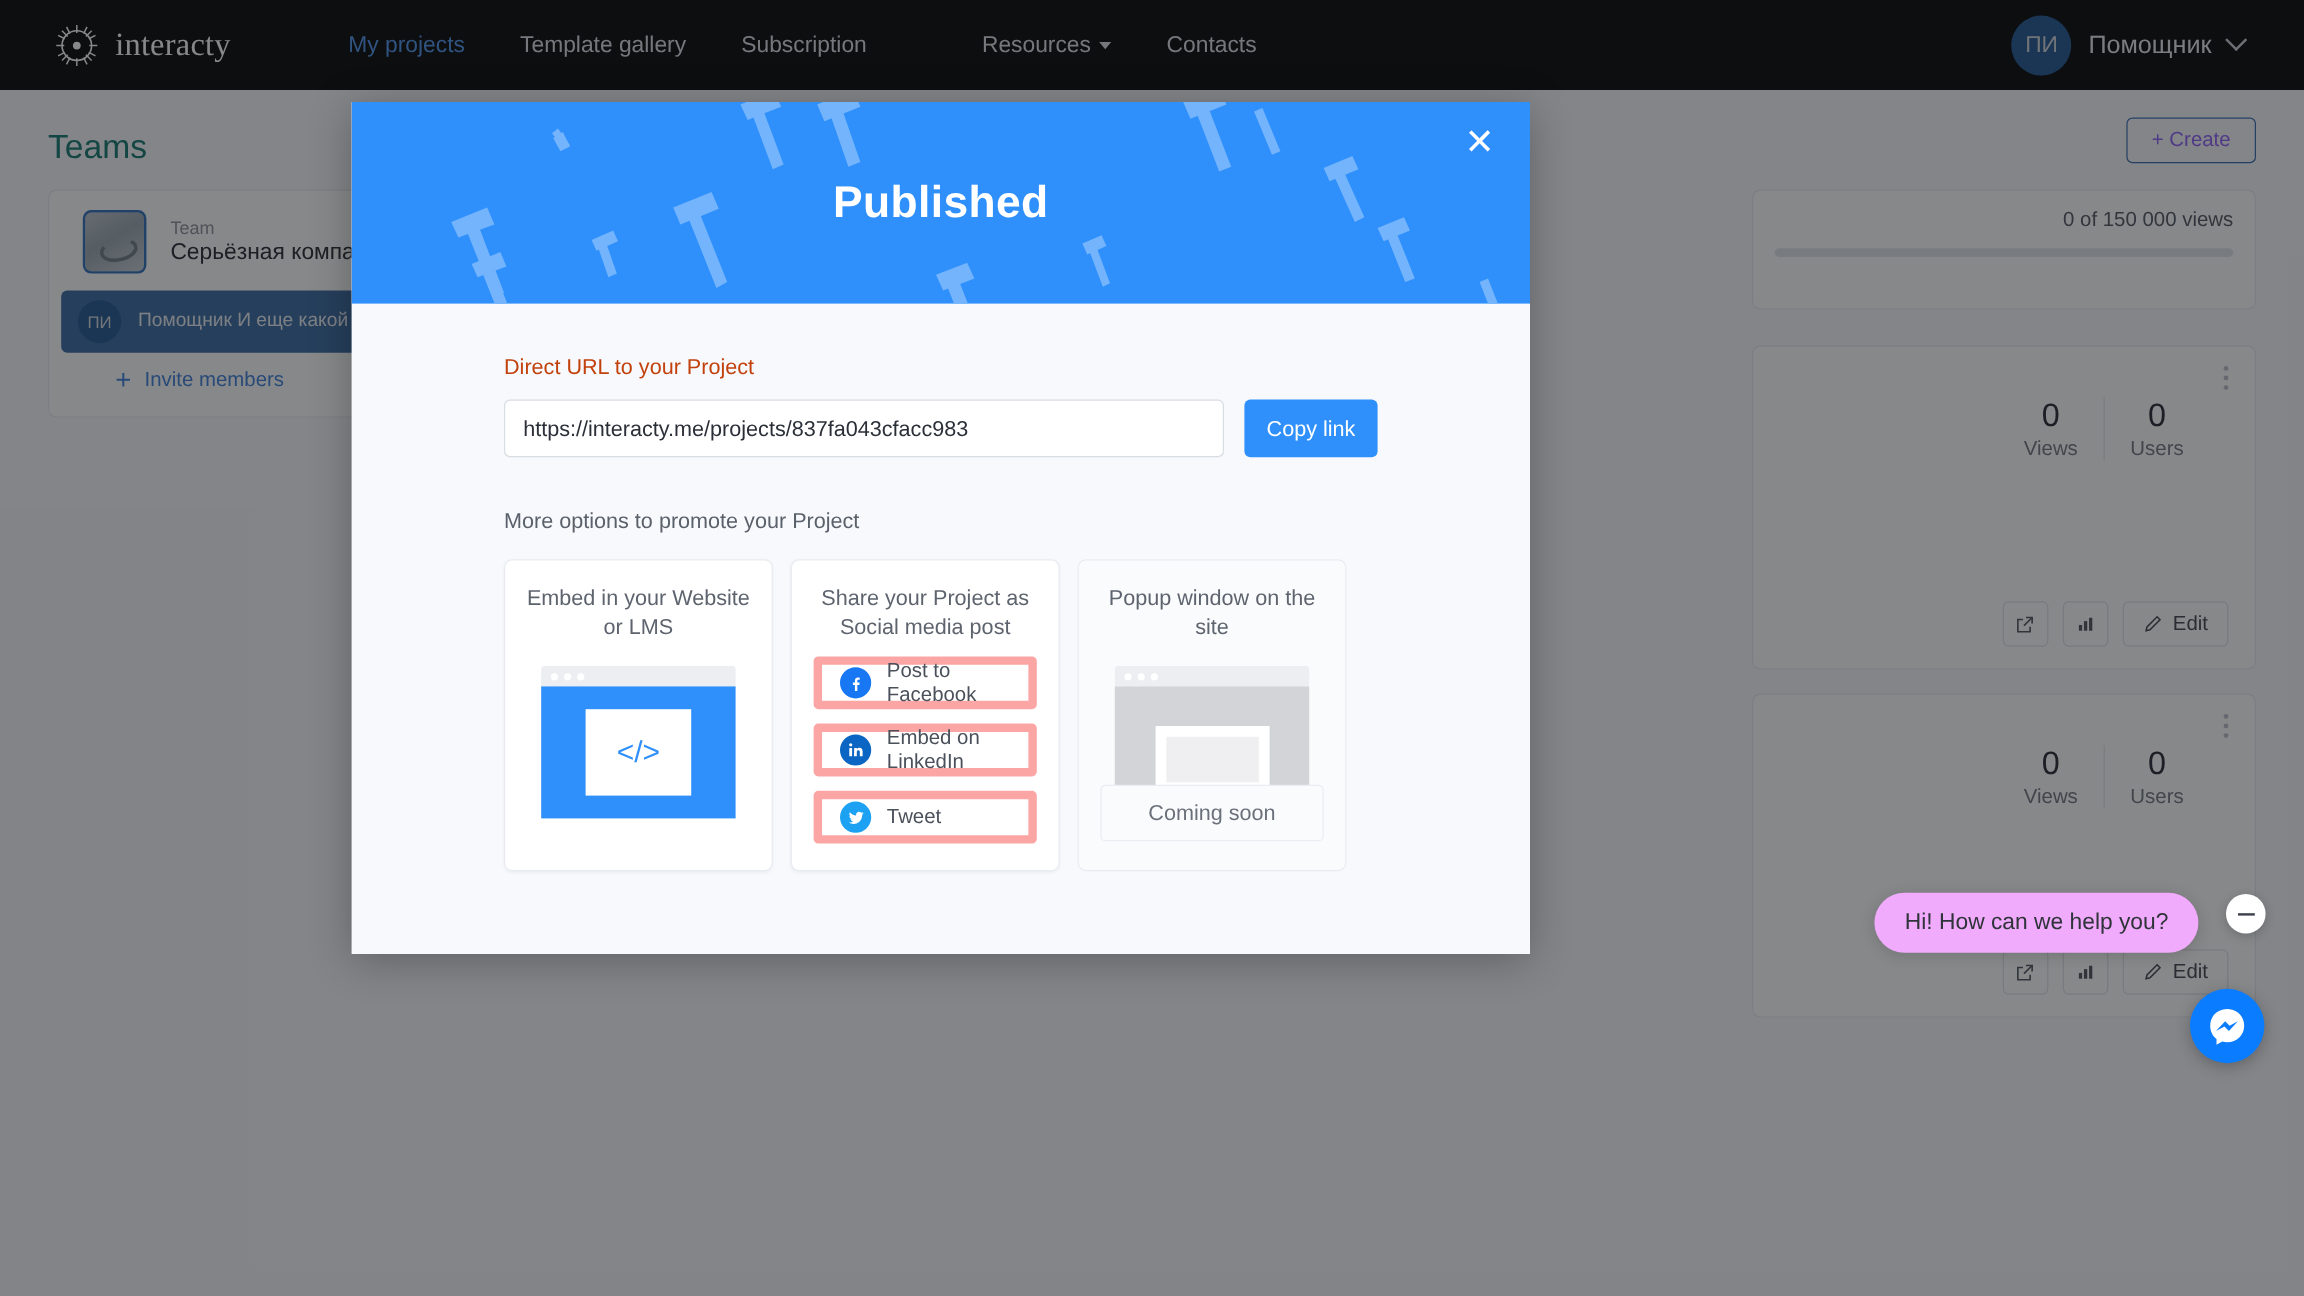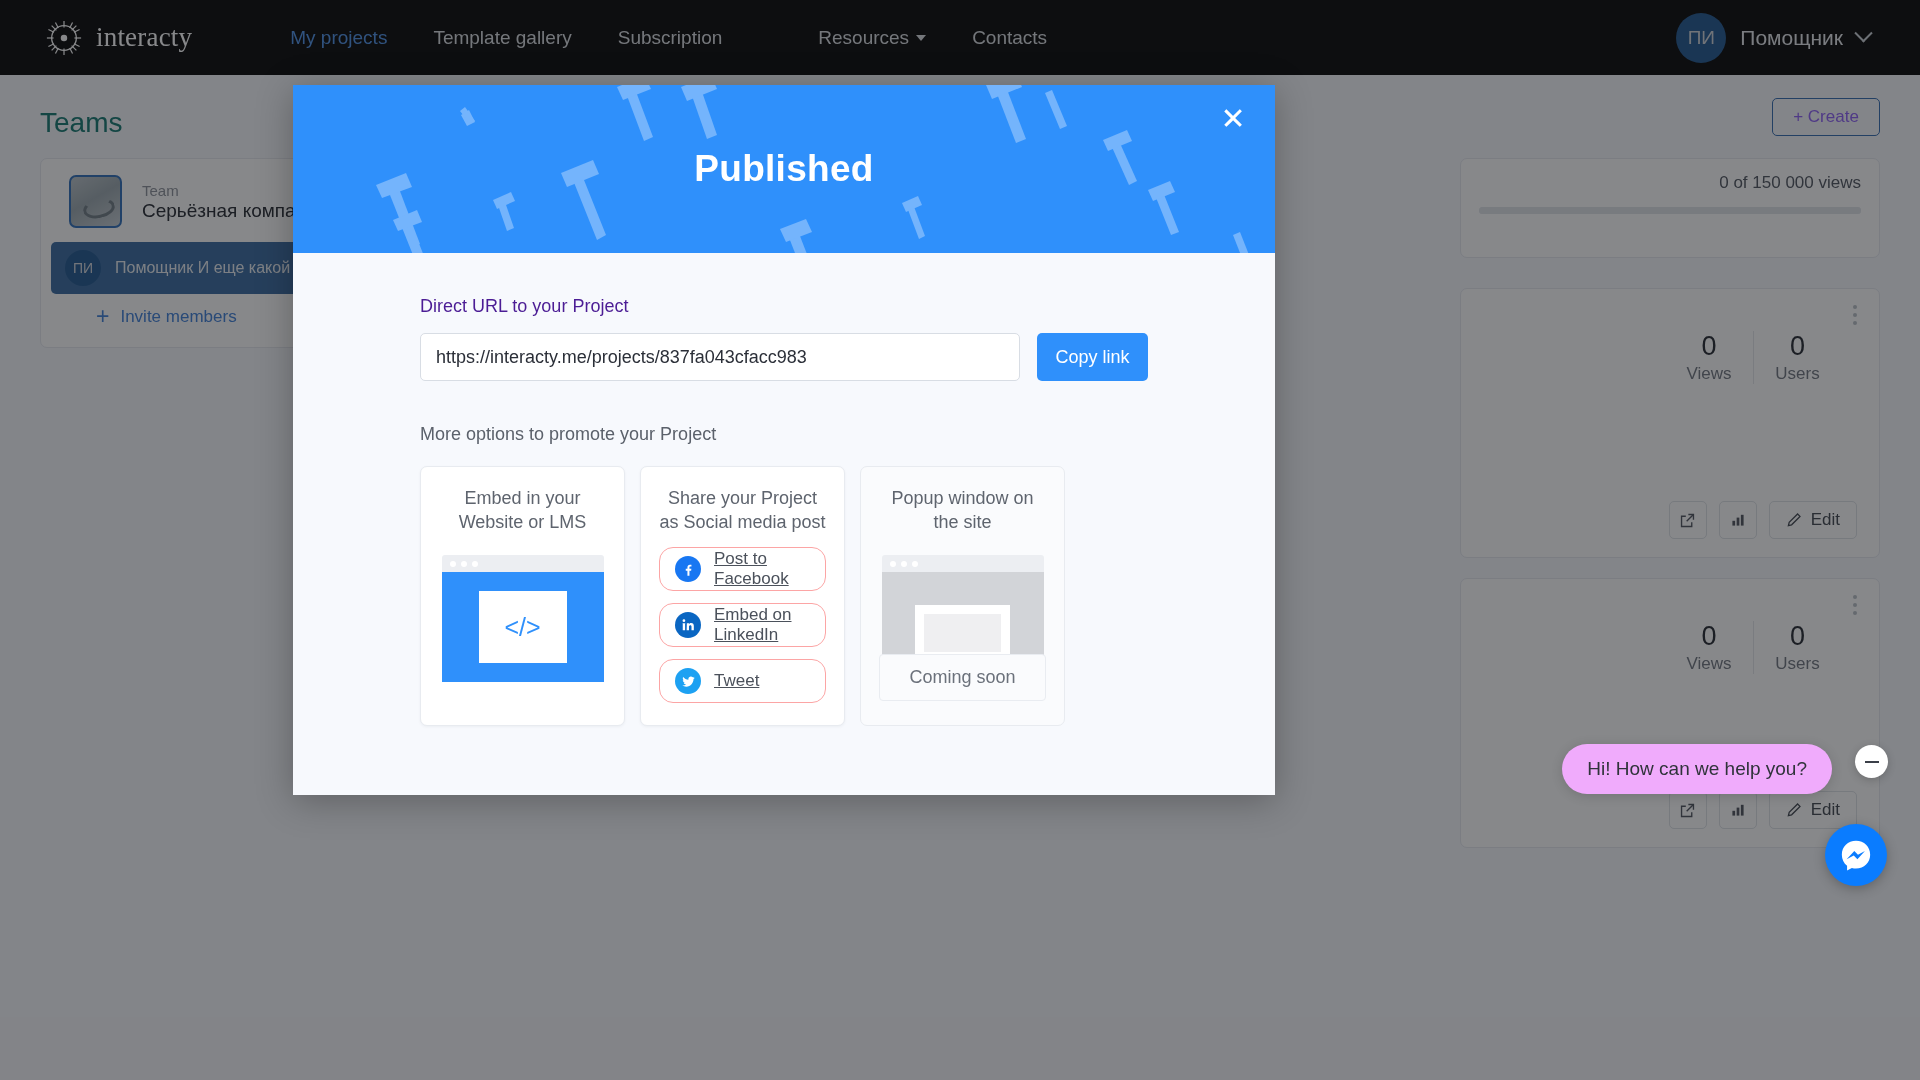--- a/index.html
+++ b/index.html
@@ -136,54 +136,54 @@
     position: relative; z-index: 2; text-align: center; color: #fff;
     font-size: 37px; font-weight: bold; padding-top: 63px; letter-spacing: .3px;
   }
   .close-x {
     position: absolute; right: 22px; top: 14px; z-index: 3;
     width: 40px; height: 40px; display: flex; align-items: center; justify-content: center;
     color: #fff; font-size: 30px; line-height: 1; cursor: pointer; font-weight: 300;
   }
 
   .modal-body { padding: 43px 127px 0 127px; }
-  .field-label { font-size: 18px; color: #4c1d95; }
+  .field-label { font-size: 18px; color: #c2410c; }
   .url-row { display: flex; gap: 17px; margin-top: 16px; }
   .url-input {
     flex: 1; height: 48px; border: 1px solid #d8dde4; border-radius: 5px;
     background: #fff; padding: 0 15px; font-size: 18px; color: #2b2f38;
     font-family: "Liberation Sans", sans-serif;
   }
   .copy-btn {
     width: 111px; height: 48px; background: #2f90fb; border: none; border-radius: 5px;
     color: #fff; font-size: 18px; cursor: pointer; font-family: "Liberation Sans", sans-serif;
   }
   .more-label { font-size: 18px; color: #5b616b; margin-top: 43px; }
 
   .cards { display: flex; gap: 15px; margin-top: 21px; }
   .opt-card {
-    width: 205px; background: #fff; border: 1px solid #e8ebf0; border-radius: 7px;
+    width: 224px; background: #fff; border: 1px solid #e8ebf0; border-radius: 7px;
     padding: 19px 18px 22px 18px; box-shadow: 0 1px 3px rgba(20,30,60,.05);
   }
   .opt-card.muted { background: #fafbfd; box-shadow: none; }
   .opt-title { text-align: center; font-size: 18px; color: #5e646e; line-height: 1.35; min-height: 50px; }
 
   
   .embed-ill { margin: 19px auto 0; width: 162px; }
   .ill-bar { height: 17px; background: #eceef2; border-radius: 3px 3px 0 0; display: flex; align-items: center; gap: 5px; padding-left: 8px; }
   .ill-dot { width: 6px; height: 6px; border-radius: 50%; background: #ffffff; }
   .ill-body { height: 110px; background: #2f90fb; display: flex; align-items: center; justify-content: center; }
   .ill-inner { width: 88px; height: 72px; background: #fff; display: flex; align-items: center; justify-content: center; color: #2f90fb; font-size: 25px; }
 
   
   .social-list { margin-top: 11px; display: flex; flex-direction: column; gap: 12px; }
   .social-btn {
-    height: 44px; border: 1px solid #fca5a5; border-radius: 14px; background: #fff;
+    height: 44px; border: 7px solid #fca5a5; border-radius: 4px; background: #fff;
     display: flex; align-items: center; gap: 13px; padding-left: 15px;
-    font-size: 17px; color: #4b515b; cursor: pointer; text-decoration: underline;
+    font-size: 17px; color: #4b515b; cursor: pointer;
   }
   .s-icon { width: 26px; height: 26px; border-radius: 50%; flex: 0 0 auto;
             display: flex; align-items: center; justify-content: center; }
 
   
   .pop-wrap { position: relative; margin-top: 19px; height: 128px; }
   .pop-ill { width: 162px; margin: 0 auto; }
   .pop-bar { height: 17px; background: #eceef2; border-radius: 3px 3px 0 0; display: flex; align-items: center; gap: 5px; padding-left: 8px; }
   .pop-dot { width: 6px; height: 6px; border-radius: 50%; background: #fff; }
   .pop-body { height: 105px; background: #d2d4d8; display: flex; align-items: flex-end; justify-content: center; }

